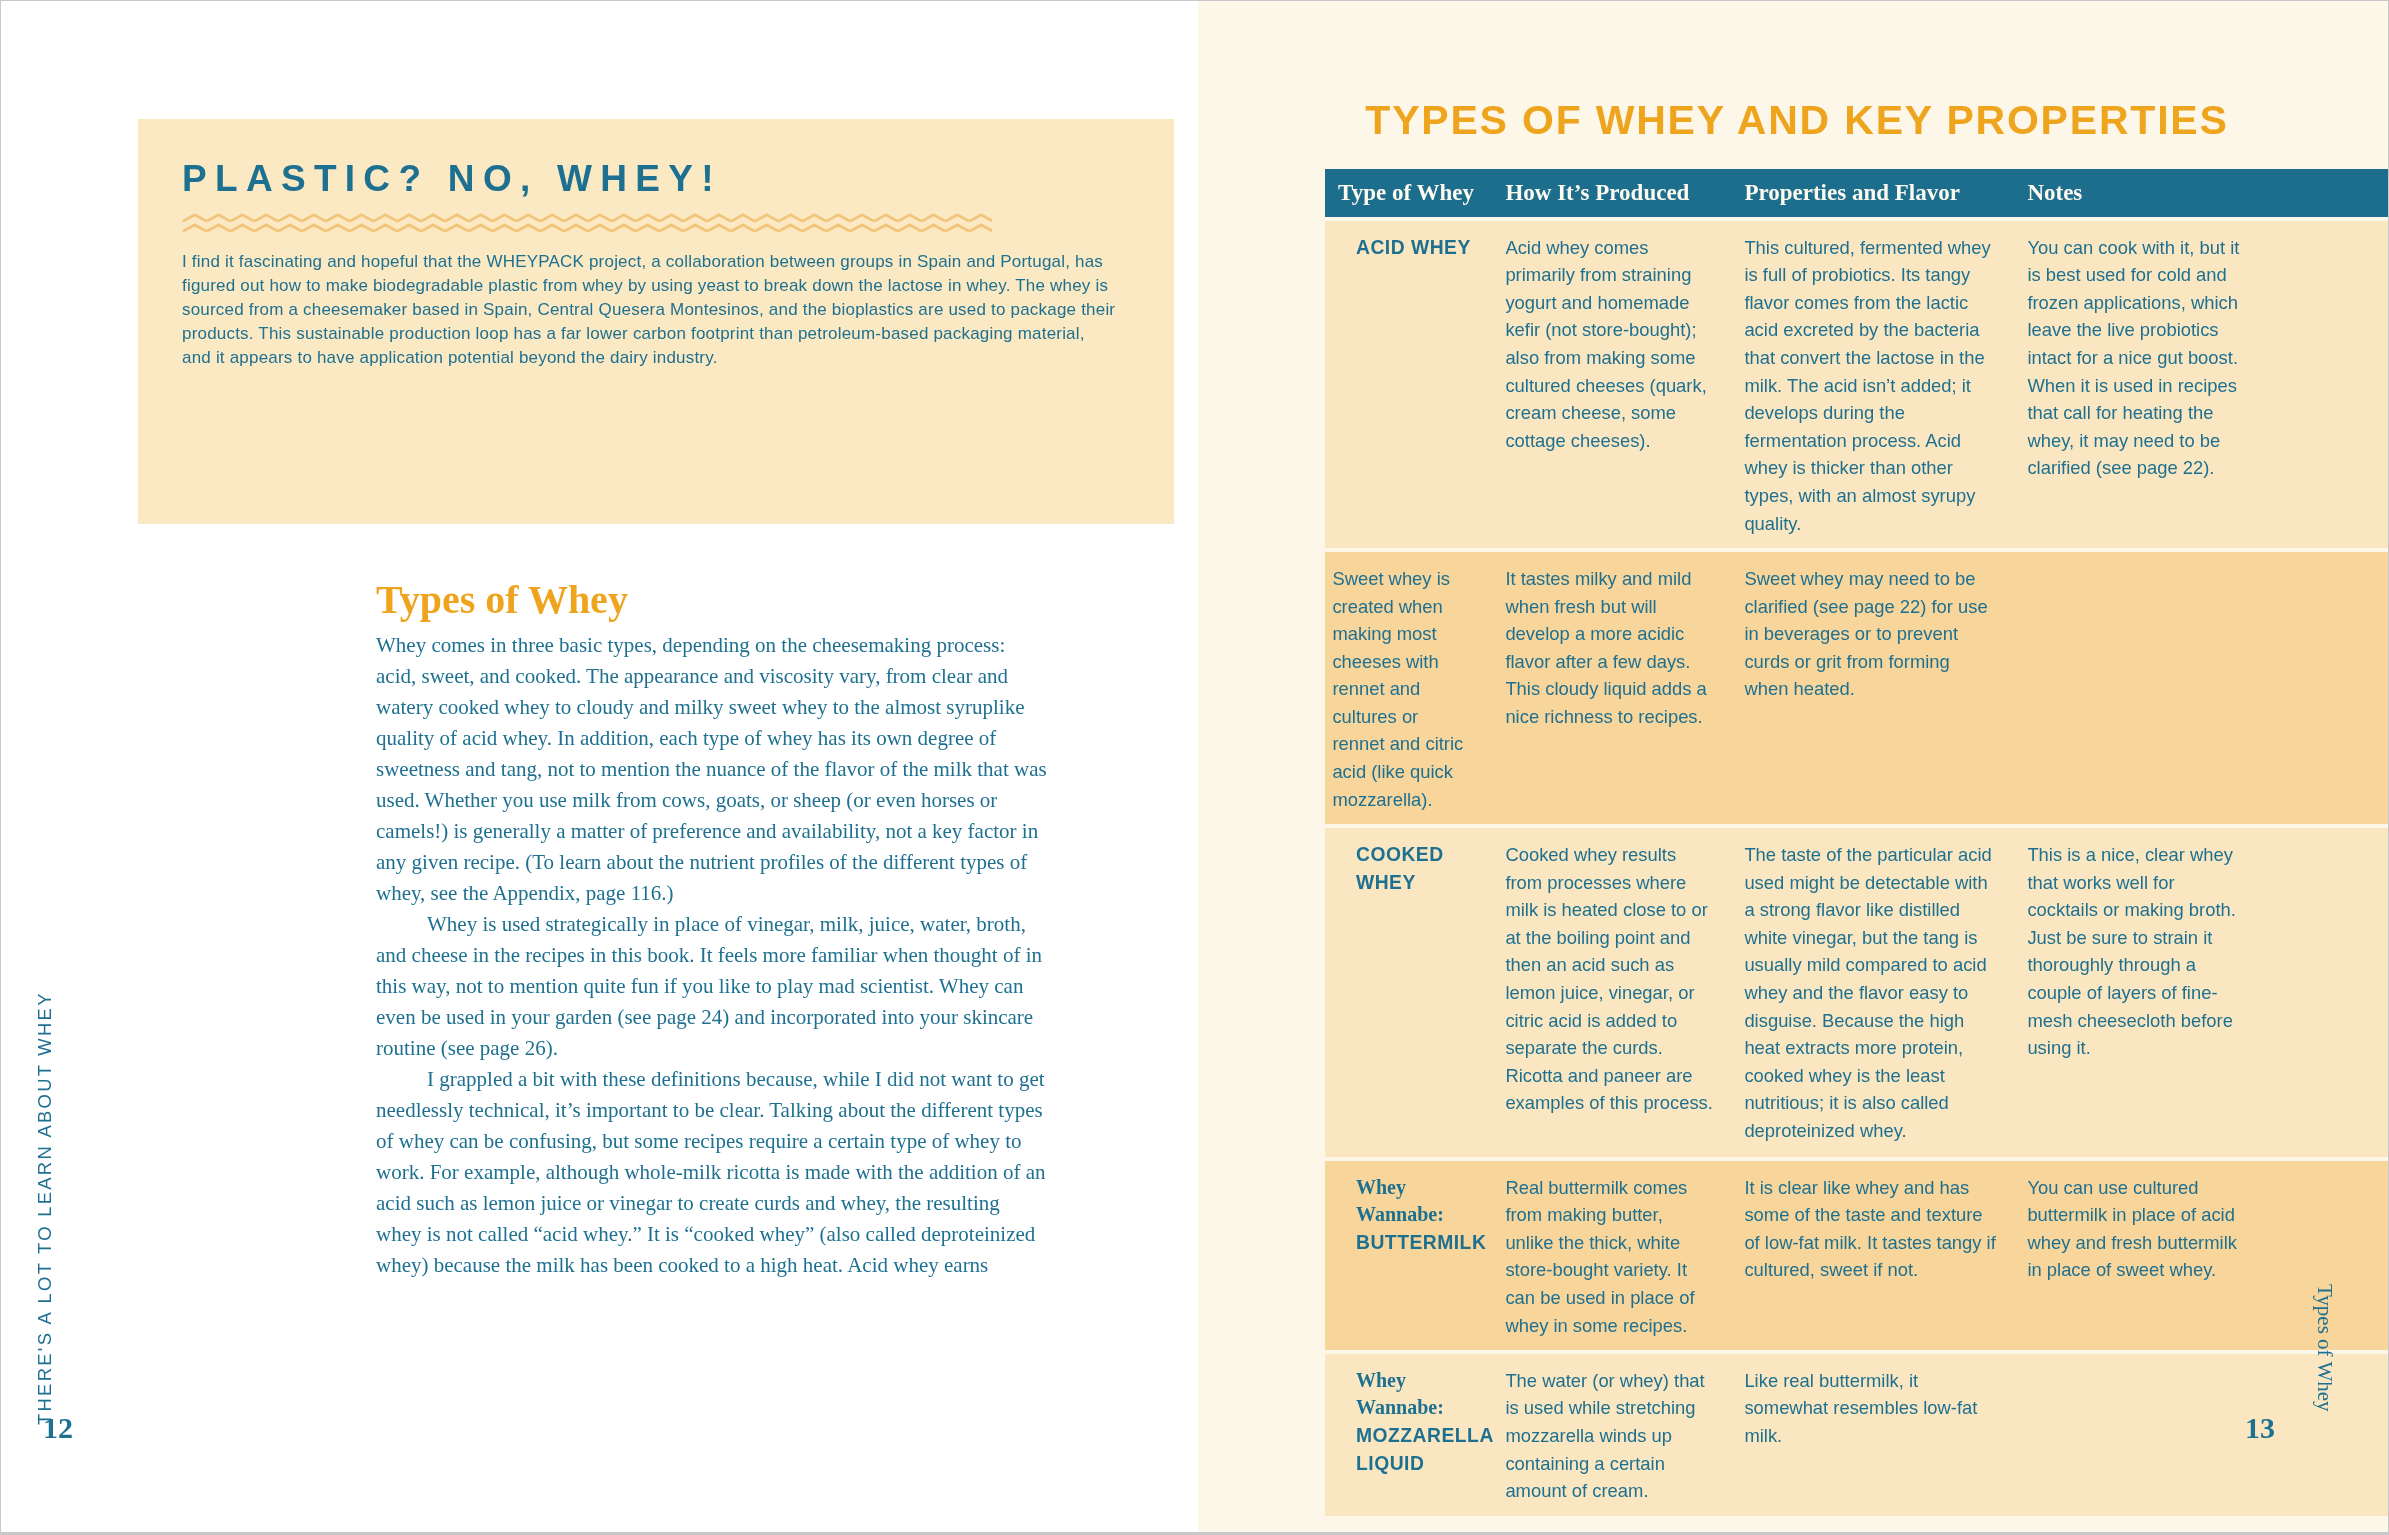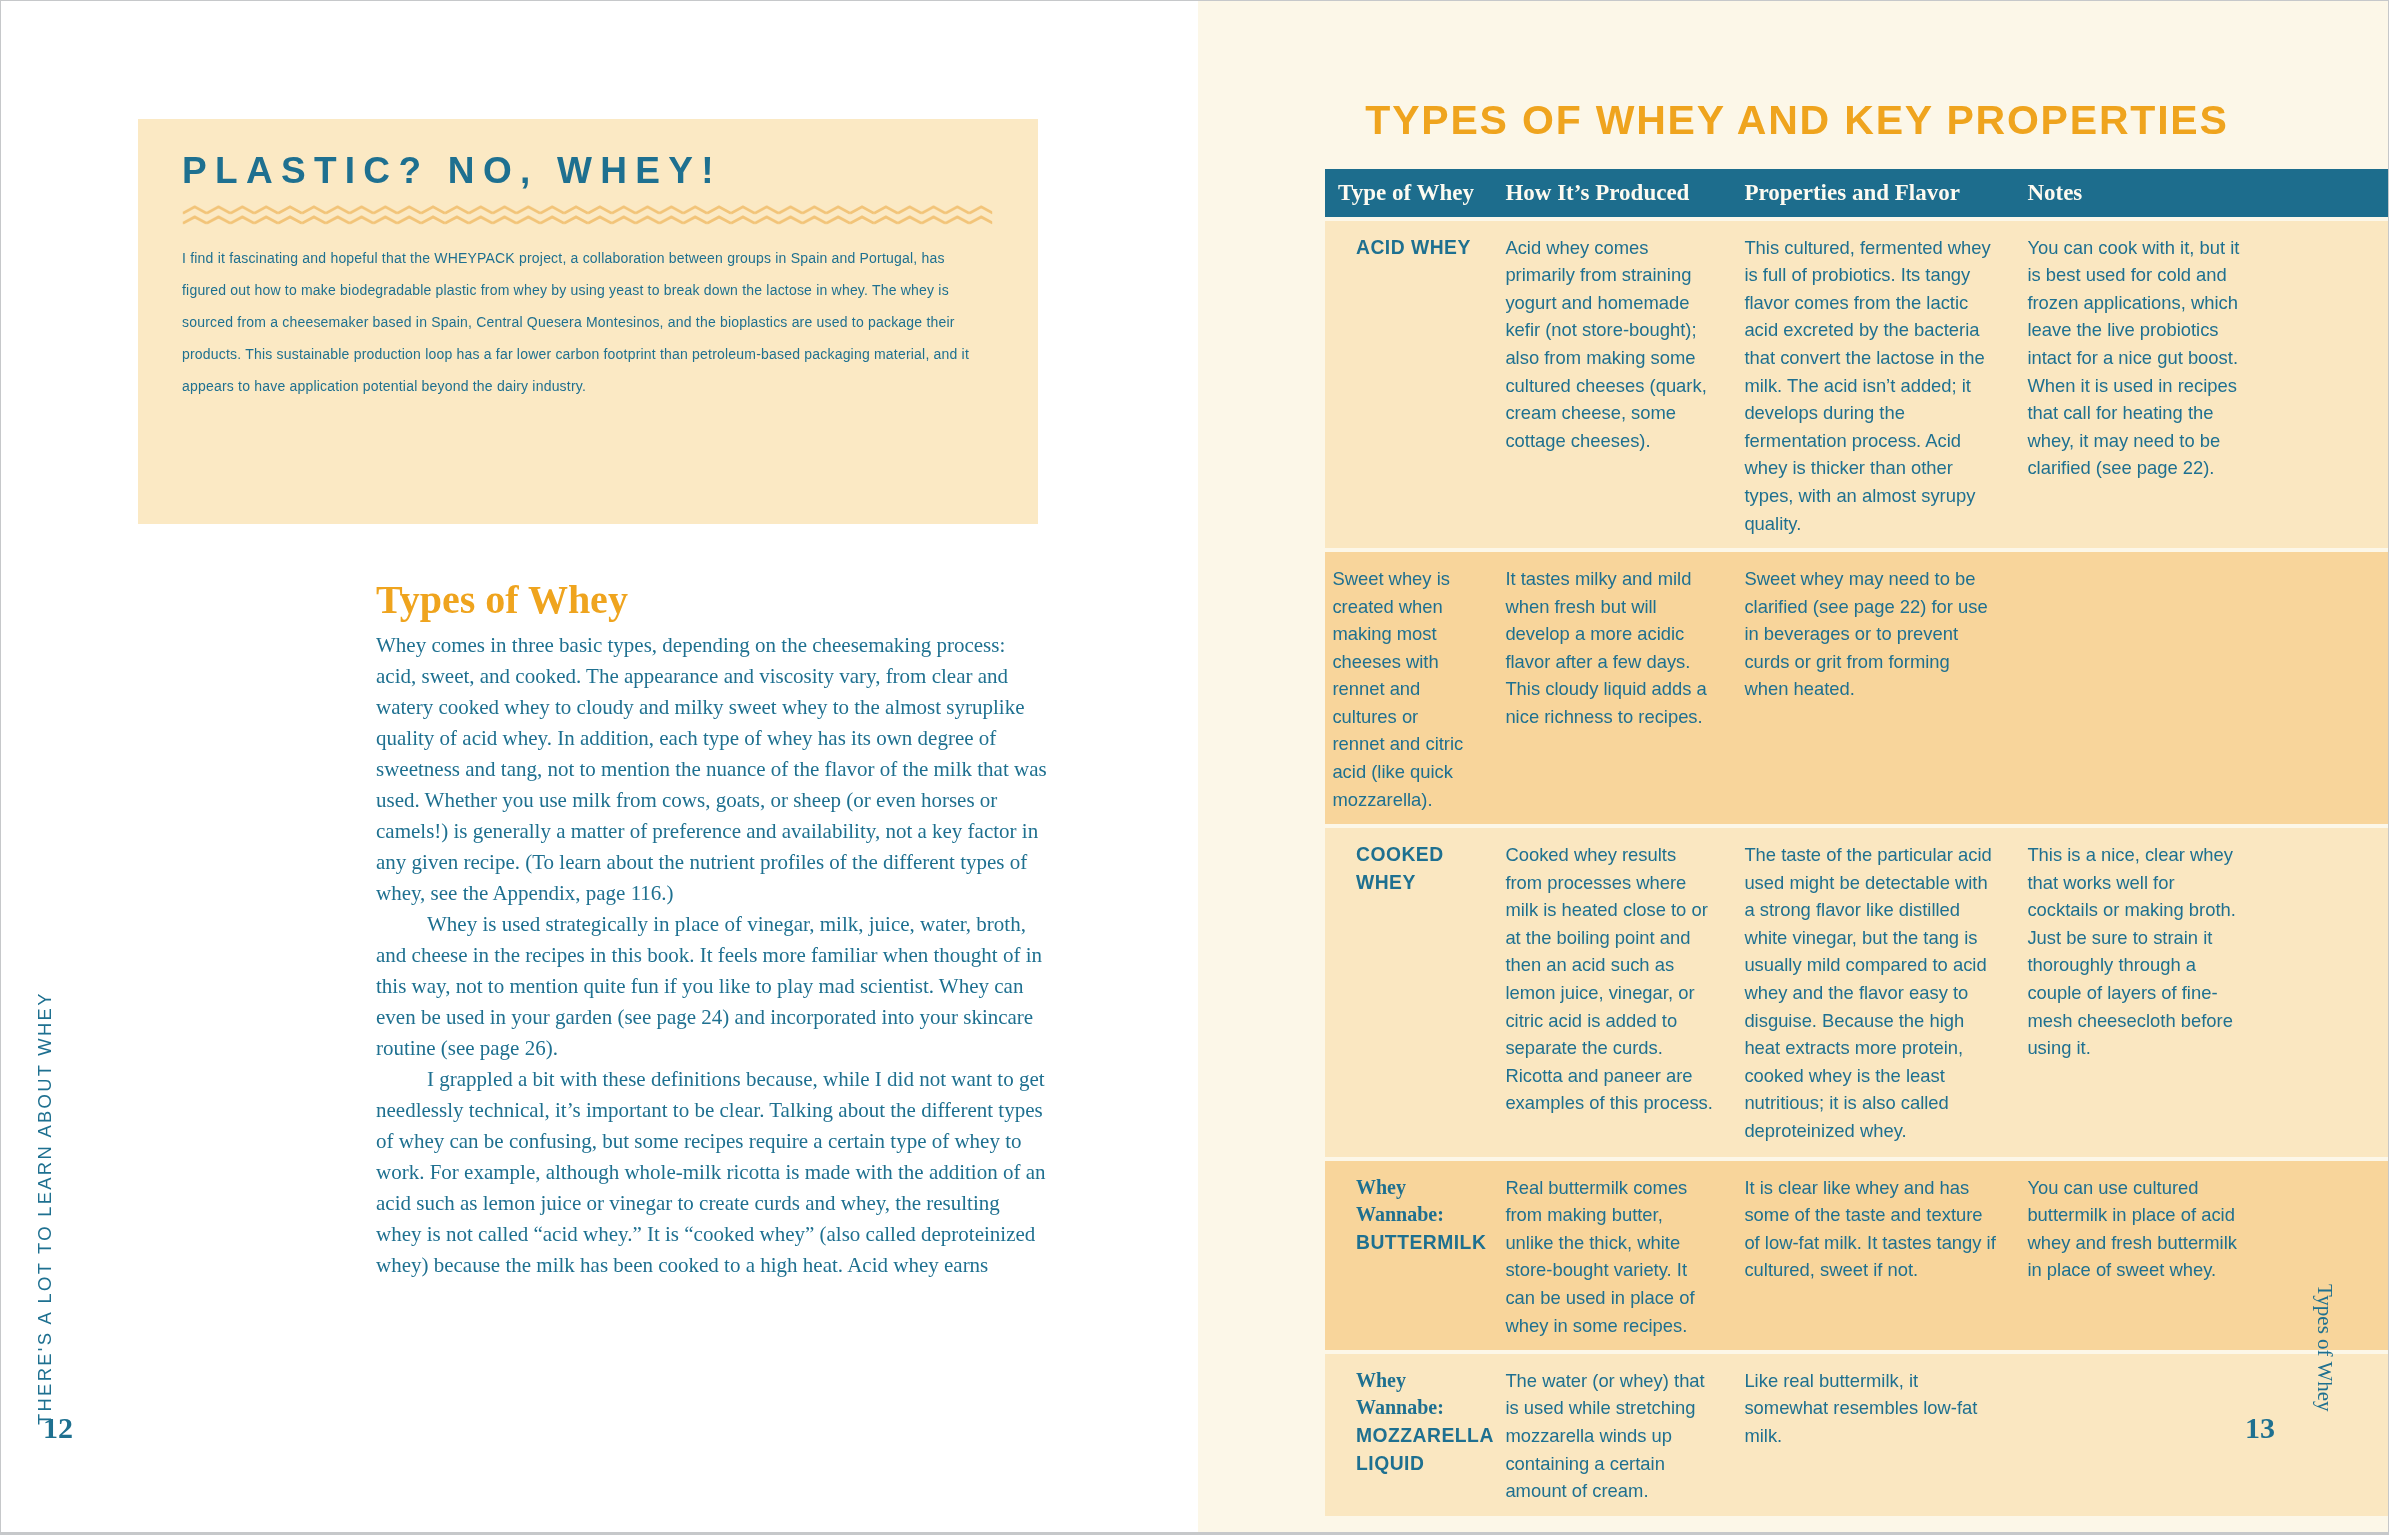--- a/index.html
+++ b/index.html
@@ -18,32 +18,32 @@
     position:relative;width:2389px;height:1536px;overflow:hidden;
     border:1.8px solid #c6c8ca;border-bottom-width:4.6px;background:#fff;
     font-family:"Liberation Sans","DejaVu Sans",sans-serif;
   }
   .page{position:absolute;top:0;height:100%}
   .page-left{left:0;width:1197px;background:#ffffff}
   .page-right{left:1197px;width:1191px;background:var(--page-bg)}
 
   
   .callout{
-    position:absolute;left:137px;top:118px;width:900px;height:405px;
-    background:var(--callout-bg);padding:31px 44px 33px 44px;
+    position:absolute;left:137px;top:118px;width:1036px;height:405px;
+    background:var(--callout-bg);padding:39px 44px 33px 44px;
   }
   .callout-title{
     color:var(--teal);font-size:37px;font-weight:bold;
     letter-spacing:8.3px;white-space:nowrap;
     font-family:"Liberation Sans","DejaVu Sans",sans-serif;
   }
   .zigzag{display:block;margin-top:13px}
   .callout-body{
     margin-top:14.7px;margin-right:13px;
-    color:var(--teal);font-size:14px;line-height:32px;letter-spacing:0.2px;
+    color:var(--teal);font-size:17px;line-height:24px;letter-spacing:0.2px;
   }
   .section-heading{
     position:absolute;left:375px;top:575px;
     color:var(--gold);font-size:40px;font-weight:bold;
     font-family:"Liberation Serif","DejaVu Serif",serif;
   }
   .body-text{
     position:absolute;left:375px;top:629px;width:671px;
     color:var(--teal);font-size:21px;line-height:31px;
     font-family:"Liberation Serif","DejaVu Serif",serif;

